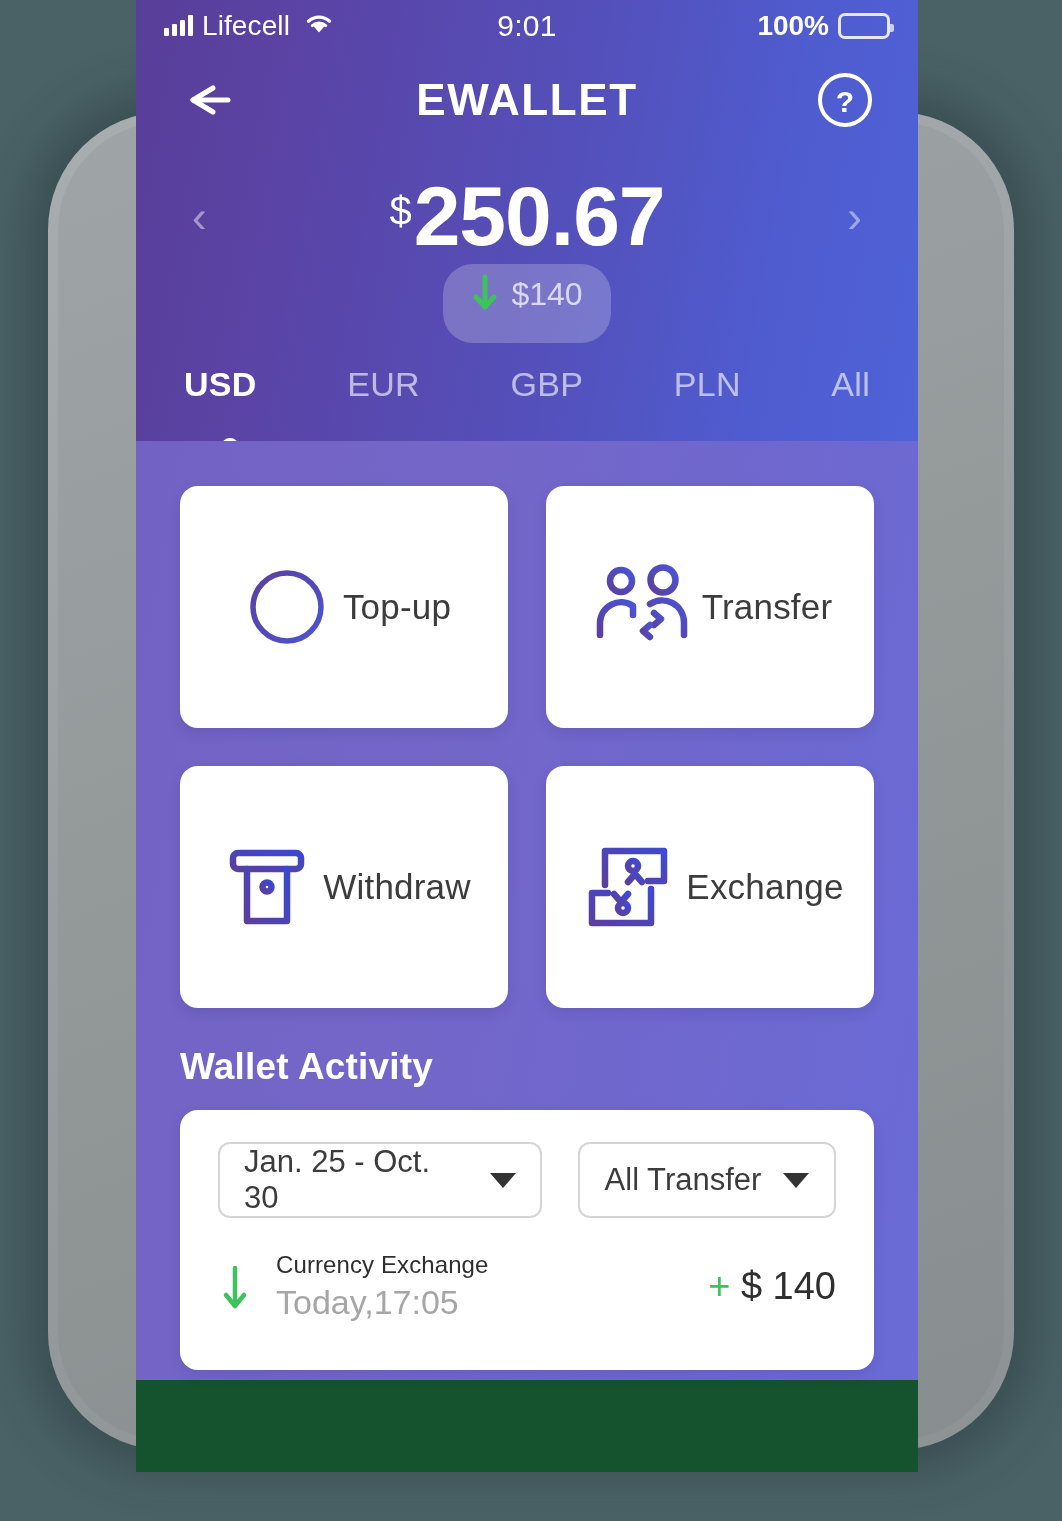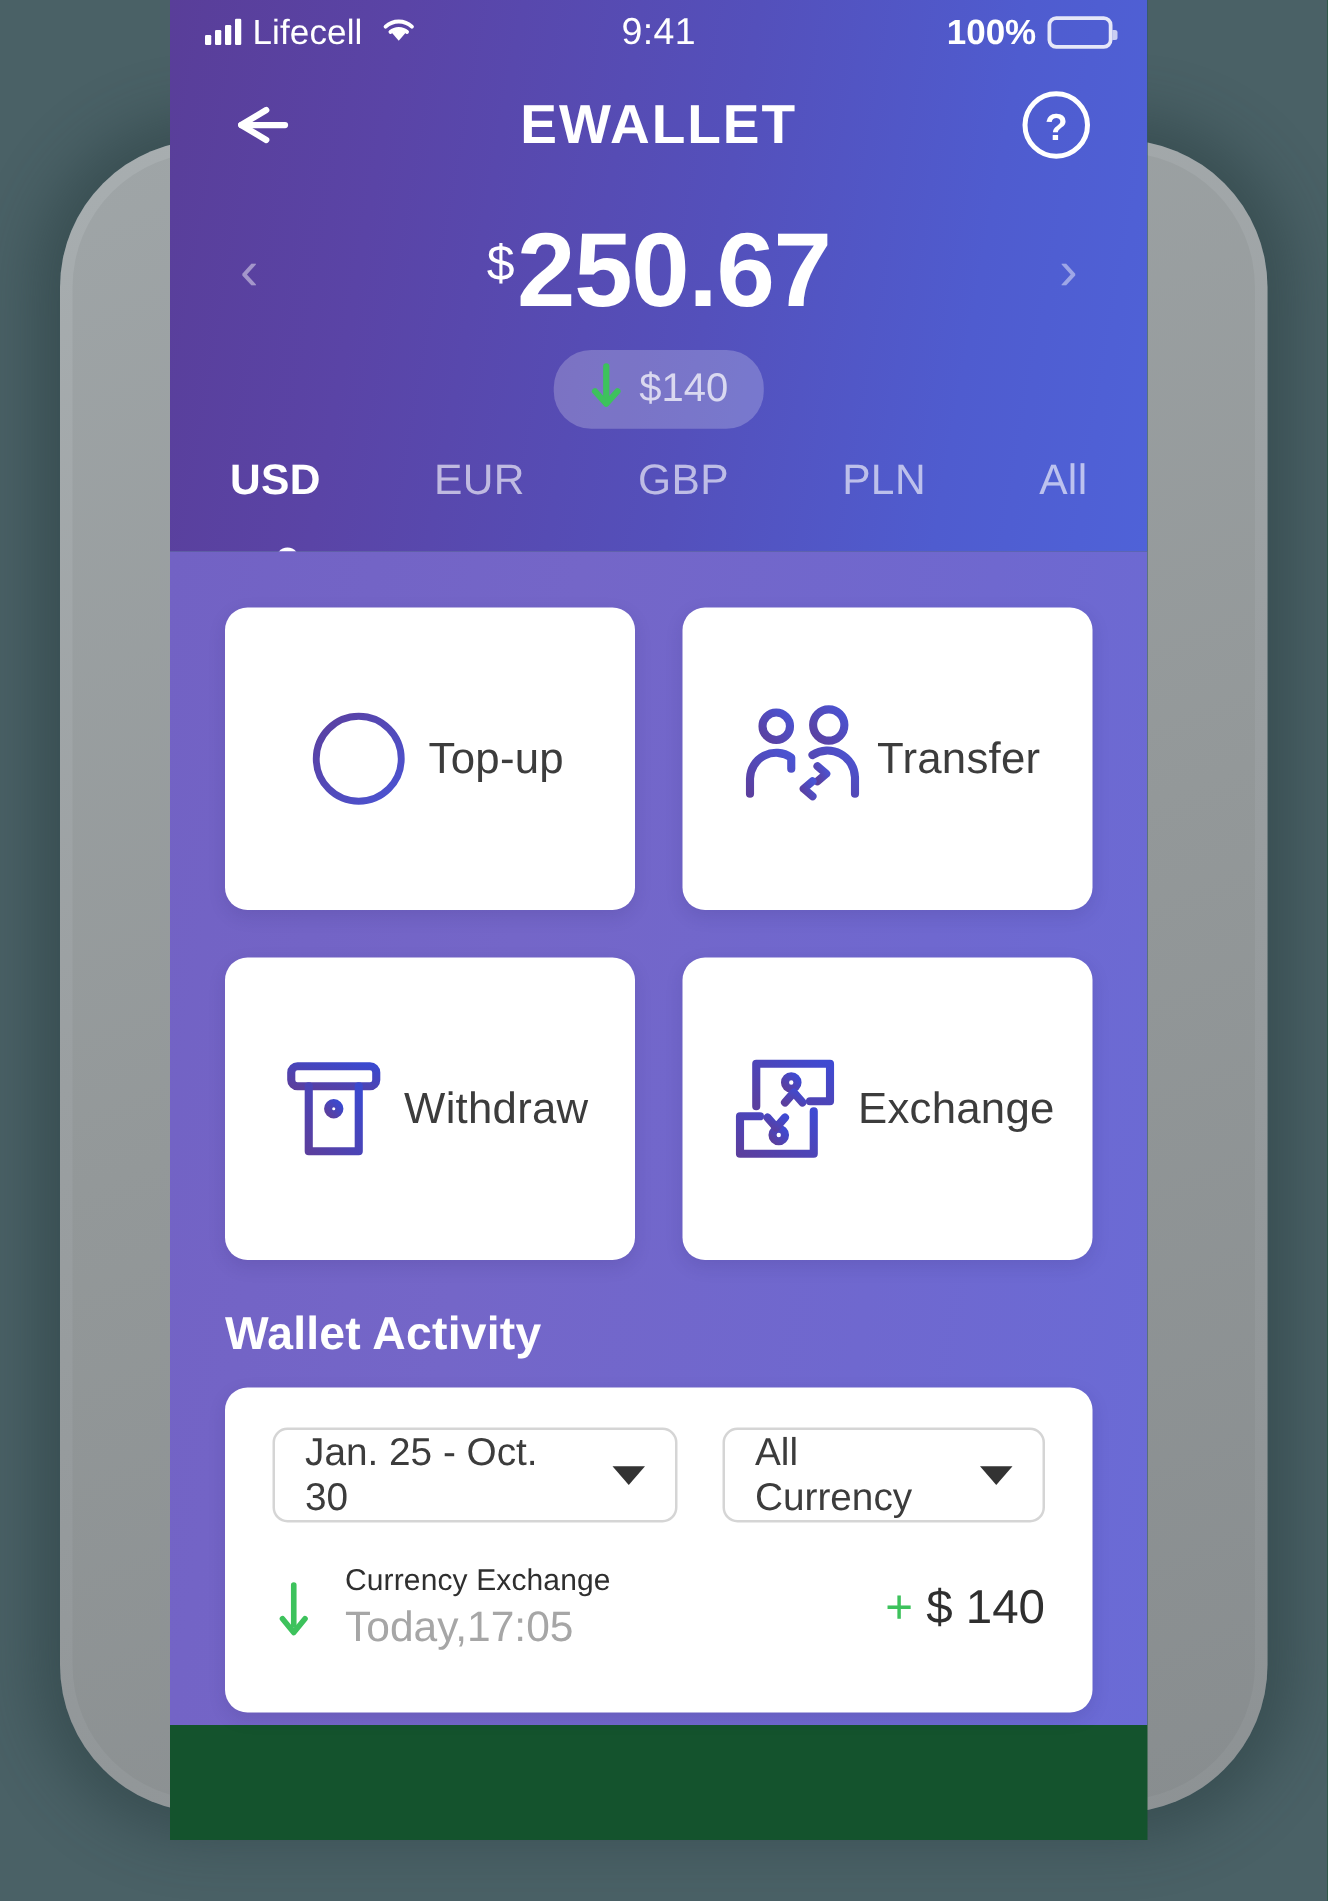--- a/index.html
+++ b/index.html
@@ -123,25 +123,25 @@
   .chev-right { right: 56px; }
   .balance-amount {
     display: flex;
     align-items: flex-start;
     color: #fff;
   }
   .balance-currency { font-size: 40px; font-weight: 400; margin-top: 12px; margin-right: 2px; }
   .balance-value { font-size: 84px; font-weight: 600; line-height: 0.95; letter-spacing: -1px; }
 
   .delta-badge {
-    margin: 16px auto 0;
+    margin: 0 auto 0;
     width: fit-content;
     background: rgba(255,255,255,0.22);
     border-radius: 30px;
-    padding: 9px 28px 11px;
+    padding: 9px 28px 28px;
     display: flex;
     align-items: center;
     gap: 12px;
   }
   .delta-badge .delta-text {
     color: rgba(255,255,255,0.72);
     font-size: 32px;
     font-weight: 400;
   }
 
@@ -268,21 +268,21 @@
         </span>
         <span class="carrier">Lifecell</span>
         <span class="wifi-icon">
           <svg width="32" height="24" viewBox="0 0 32 24">
             <path d="M16 20.5 L10.5 14.2 a8.2 8.2 0 0 1 11 0 Z" fill="#fff"></path>
             <path d="M5.5 9.3 a15.5 15.5 0 0 1 21 0" stroke="#fff" stroke-width="3.2" fill="none" stroke-linecap="round"></path>
             <path d="M9.3 13.6 a10 10 0 0 1 13.4 0" stroke="#fff" stroke-width="3" fill="none" stroke-linecap="round"></path>
           </svg>
         </span>
       </div>
-      <div class="status-center">9:41</div>
+      <div class="status-center">9:01</div>
       <div class="status-right">
         <span class="battery-pct">100%</span>
         <span class="battery"><span class="battery-fill"></span></span>
       </div>
     </div>
 
     <div class="nav-bar">
       <span class="back-arrow">
         <svg width="58" height="40" viewBox="0 0 58 40">
           <path d="M33 8 L13 20 L33 32" stroke="#fff" stroke-width="5" fill="none" stroke-linecap="round" stroke-linejoin="round"></path>
@@ -426,21 +426,21 @@
 
     <div class="section-title">Wallet Activity</div>
 
     <div class="activity-card">
       <div class="filters">
         <div class="filter-select date">
           <span class="filter-label">Jan. 25 - Oct. 30</span>
           <span class="caret"></span>
         </div>
         <div class="filter-select history">
-          <span class="filter-label">All Currency</span>
+          <span class="filter-label">All Transfer</span>
           <span class="caret"></span>
         </div>
       </div>
 
       <div class="tx-row">
         <span class="tx-arrow">
           <svg width="34" height="50" viewBox="0 0 34 50">
             <line x1="17" y1="6" x2="17" y2="38" stroke="#3dc25c" stroke-width="4.5" stroke-linecap="round"></line>
             <path d="M8 33 L17 44 L26 33" stroke="#3dc25c" stroke-width="4.5" fill="none" stroke-linecap="round" stroke-linejoin="round"></path>
           </svg>

